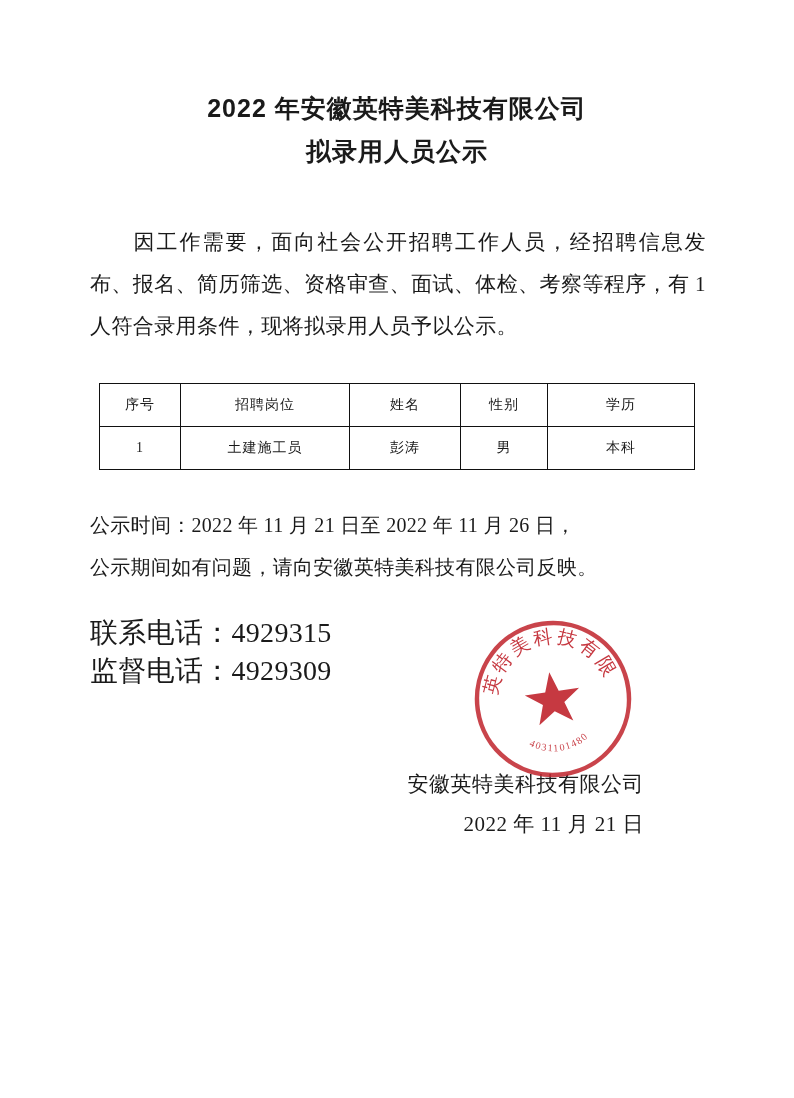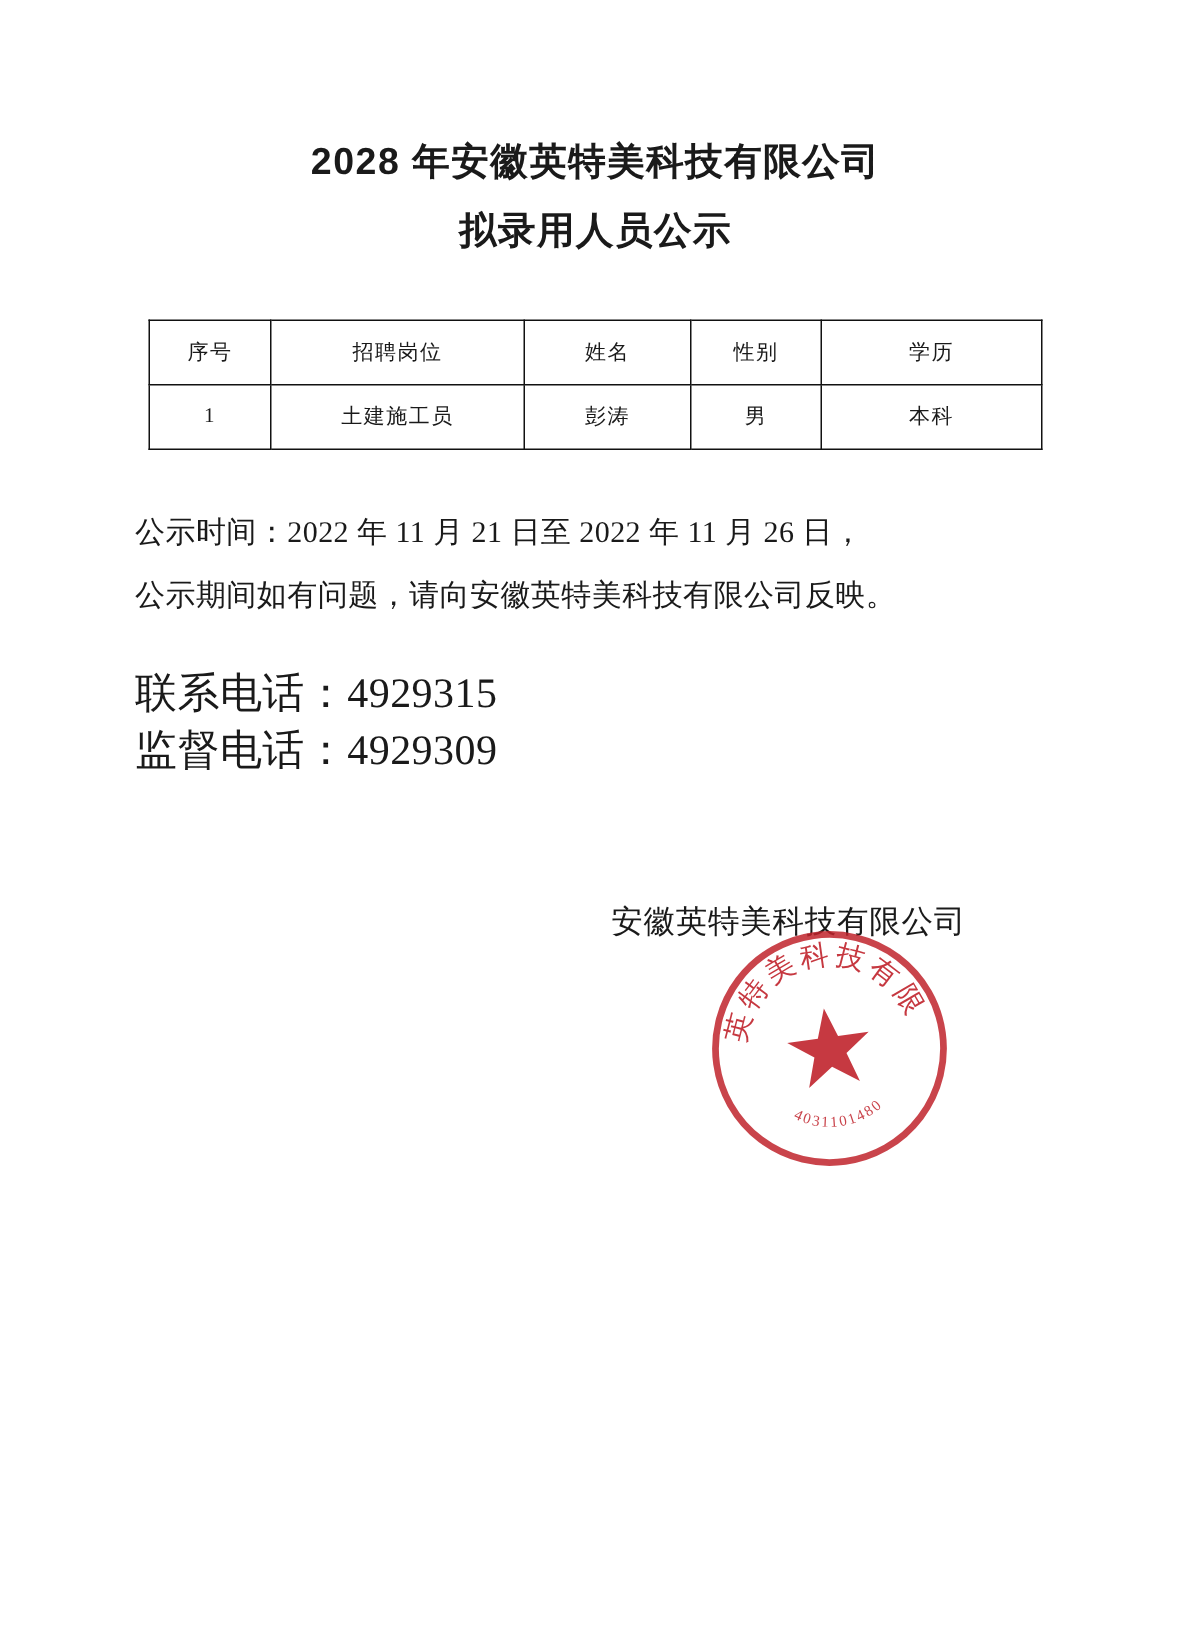--- a/index.html
+++ b/index.html
@@ -26,20 +26,21 @@
     text-align: center;
     font-size: 25px;
     font-weight: bold;
     letter-spacing: 1px;
     line-height: 46px;
     padding-top: 85px;
     font-family: "Liberation Sans", "DejaVu Sans", sans-serif;
   }
   .doc-title .line2 {
     display: block;
+    font-family: Liberation Mono, monospace;
   }
   .body-para {
     margin-top: 44px;
     font-size: 21px;
     line-height: 42px;
     text-align: justify;
     text-justify: inter-ideograph;
     padding: 0 28px 0 30px;
     letter-spacing: 0.4px;
   }
@@ -110,24 +111,25 @@
     font-family: "Liberation Serif", "DejaVu Serif", serif;
     fill: #c0232c;
   }
 </style>
 </head>
 <body>
 
 <div class="page">
 
   <div class="doc-title">
-    <span class="line1">2028 年安徽英特美科技有限公司</span>
+    <span class="line1">2022 年安徽英特美科技有限公司</span>
     <span class="line2">拟录用人员公示</span>
   </div>
 
+  <div class="body-para"><span class="indent"></span><span>因工作需要，面向社会公开招聘工作人员，经招聘信息发布、报名、简历筛选、资格审查、面试、体检、考察等程序，有 1 人符合录用条件，现将拟录用人员予以公示。</span></div>
 
   <table class="persons">
     <thead>
       <tr>
         <th class="col-0">序号</th>
         <th class="col-1">招聘岗位</th>
         <th class="col-2">姓名</th>
         <th class="col-3">性别</th>
         <th class="col-4">学历</th>
       </tr>
@@ -148,20 +150,21 @@
     <span class="notice-line">公示期间如有问题，请向安徽英特美科技有限公司反映。</span>
   </div>
 
   <div class="contact-block">
     <span class="notice-line">联系电话：4929315</span>
     <span class="notice-line">监督电话：4929309</span>
   </div>
 
   <div class="sign-block">
     <span class="sign-line">安徽英特美科技有限公司</span>
+    <span class="sign-line">2022 年 11 月 21 日</span>
   </div>
 
   <div class="seal">
     <svg width="170" height="170" viewBox="0 0 170 170" xmlns="http://www.w3.org/2000/svg">
       <g transform="rotate(-8 85 85)">
         <circle cx="85" cy="85" r="76" fill="none" stroke="#c0232c" stroke-width="4.5" opacity="0.85"></circle>
         <path id="sealTopArc" d="M 85 85 m -56,0 a 56,56 0 1,1 112,0" fill="none" stroke="none"></path>
         <text class="seal-text" font-size="19" letter-spacing="3" opacity="0.9">
           <textPath href="#sealTopArc" startOffset="50%" text-anchor="middle">安徽英特美科技有限公司</textPath>
         </text>

